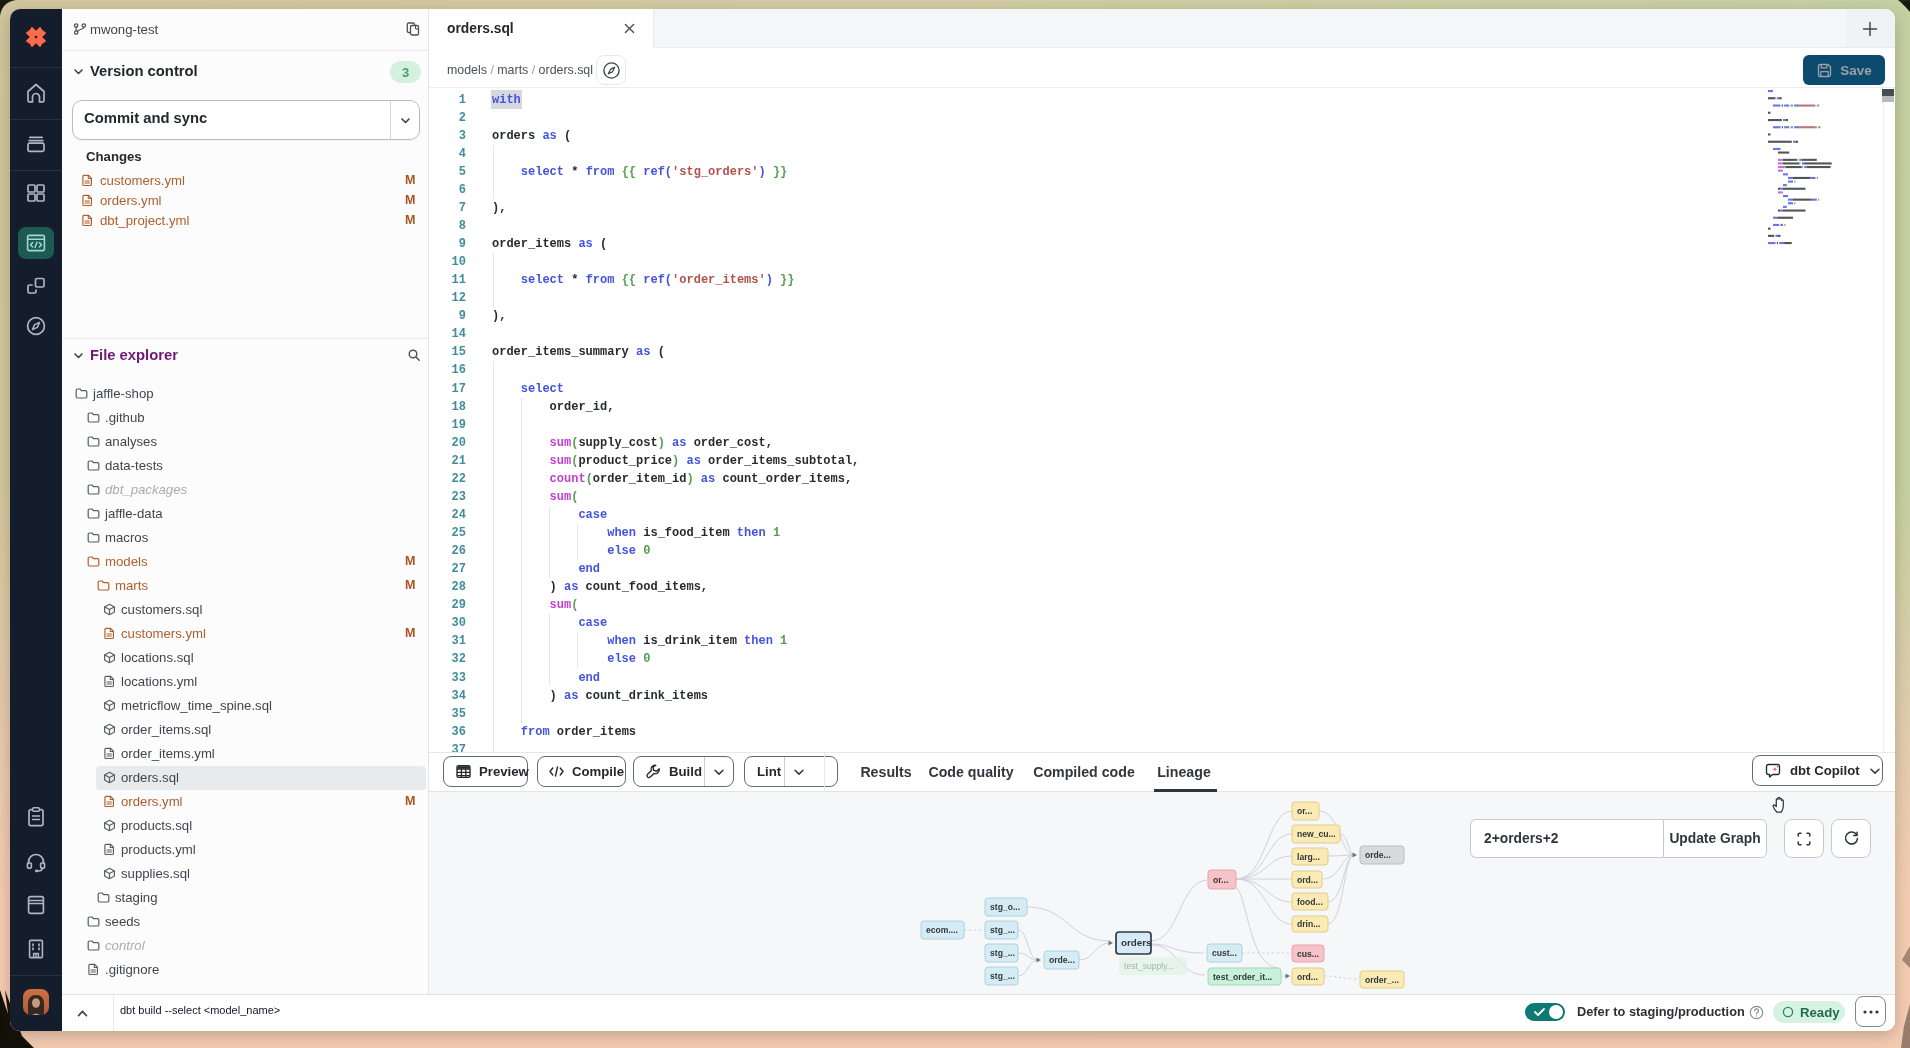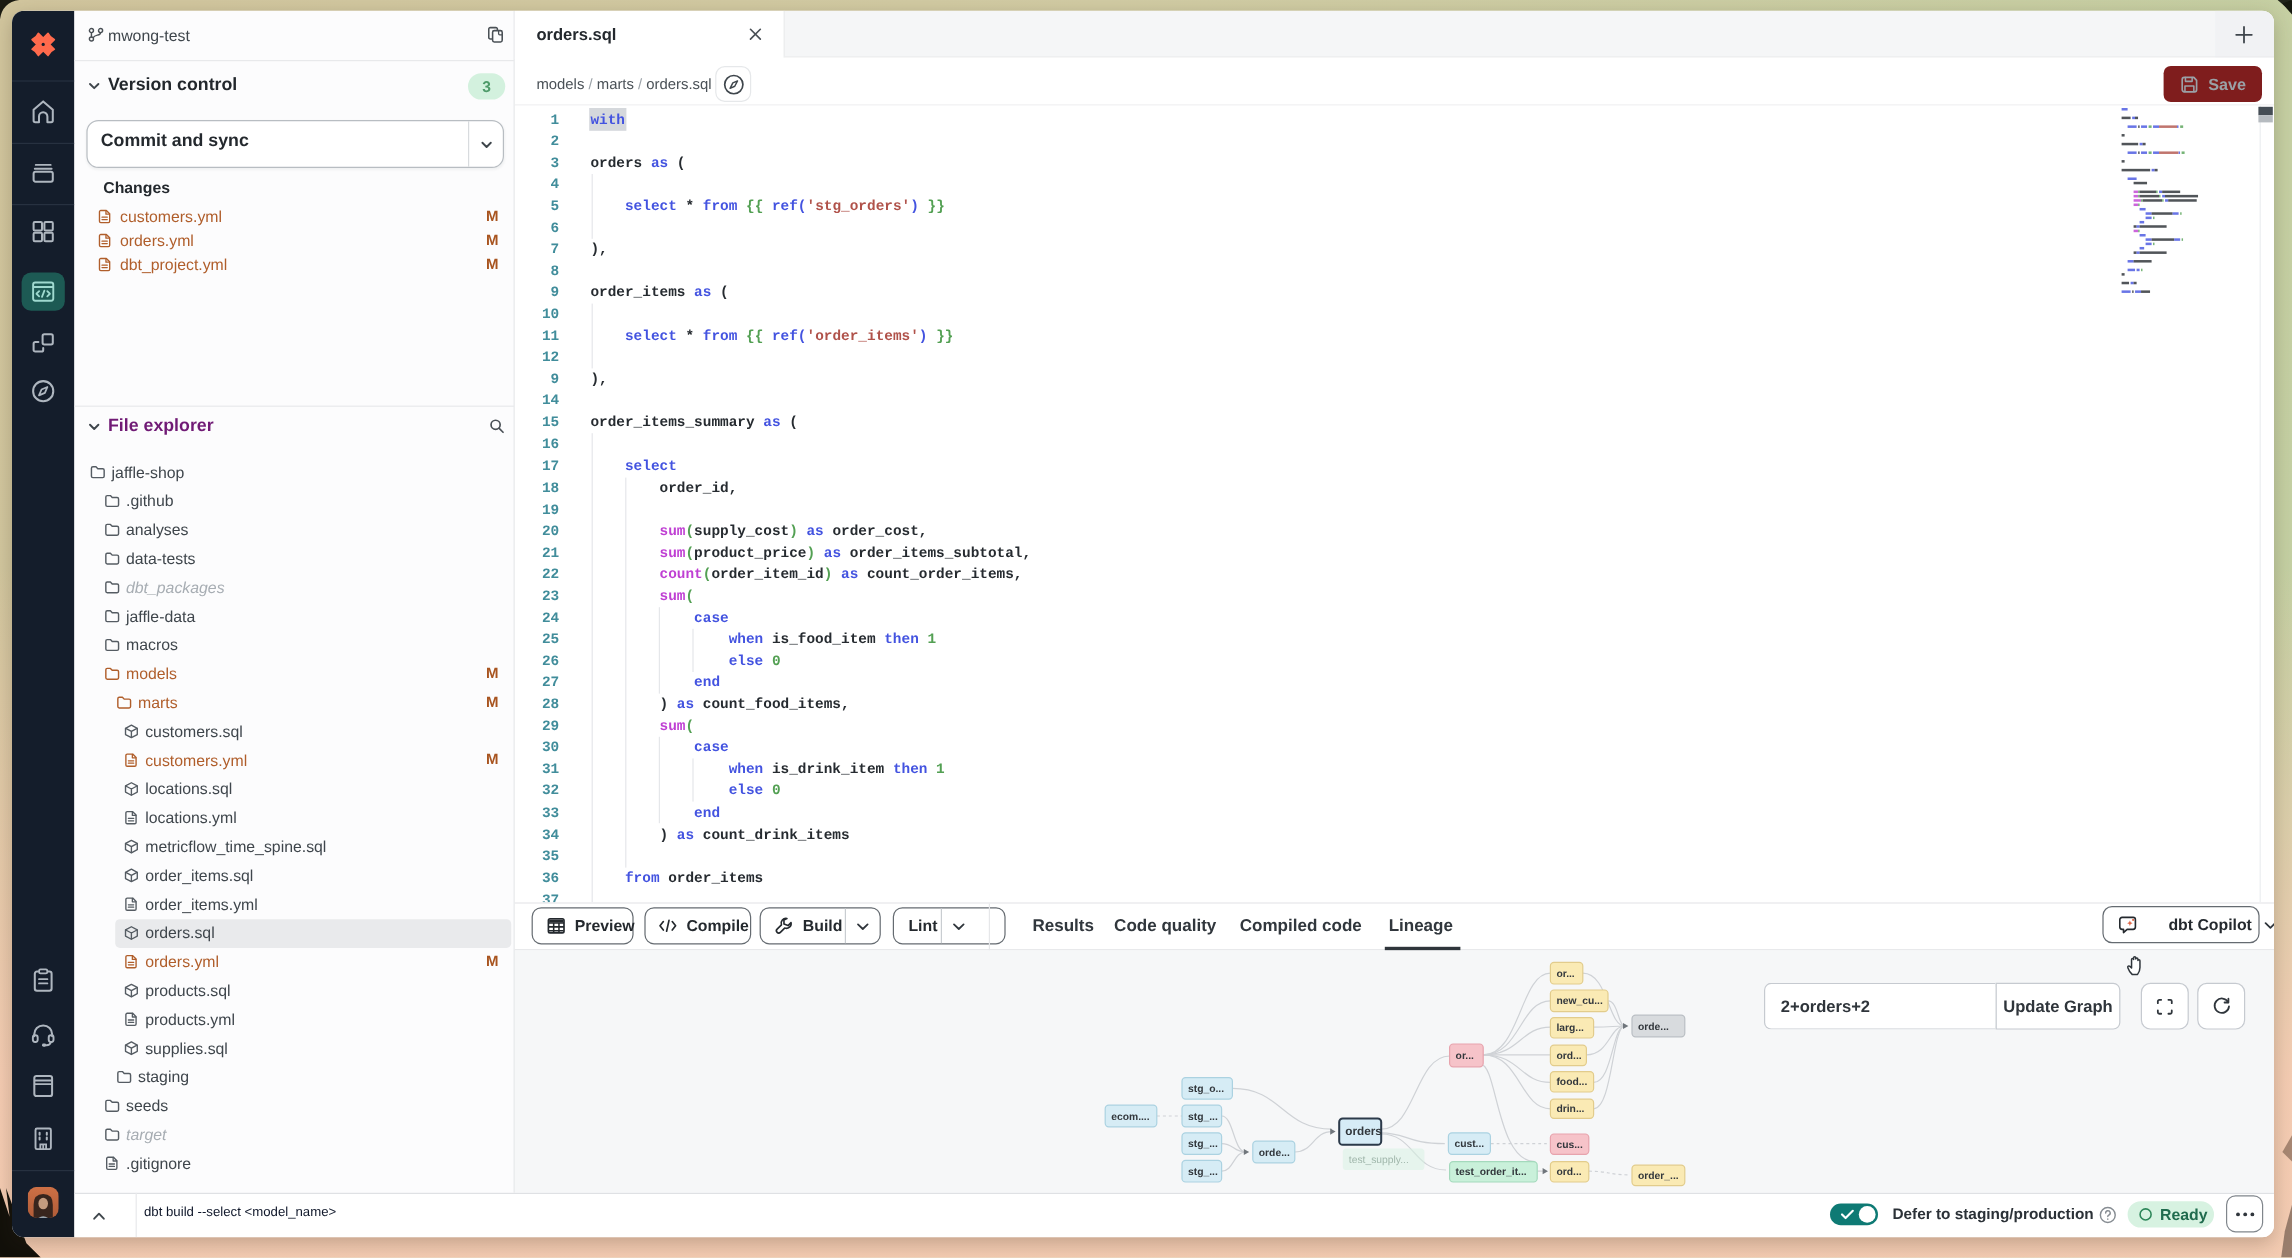--- a/index.html
+++ b/index.html
@@ -373,21 +373,21 @@
       <svg class="" width="13" height="13" viewBox="0 0 13 13" fill="none">
         <path d="M1.2 4.2 V3.2 a1.2 1.2 0 0 1 1.2 -1.2 h2.6 l1.5 1.6 h4.1 a1.2 1.2 0 0 1 1.2 1.2 v5 a1.2 1.2 0 0 1 -1.2 1.2 H2.4 a1.2 1.2 0 0 1 -1.2 -1.2 Z" stroke="#555c63" stroke-width="1.2" stroke-linecap="round" stroke-linejoin="round"></path>
       </svg>
     </div>
 <div class="lbl f13 " style="left:95px;top:905px">seeds</div>
 <div class="ic" style="left:77px;top:930px;width:13px;height:13px">
       <svg class="" width="13" height="13" viewBox="0 0 13 13" fill="none">
         <path d="M1.2 4.2 V3.2 a1.2 1.2 0 0 1 1.2 -1.2 h2.6 l1.5 1.6 h4.1 a1.2 1.2 0 0 1 1.2 1.2 v5 a1.2 1.2 0 0 1 -1.2 1.2 H2.4 a1.2 1.2 0 0 1 -1.2 -1.2 Z" stroke="#555c63" stroke-width="1.2" stroke-linecap="round" stroke-linejoin="round"></path>
       </svg>
     </div>
-<div class="lbl f13 grey-it" style="left:95px;top:929px">target</div>
+<div class="lbl f13 grey-it" style="left:95px;top:929px">control</div>
 <div class="ic" style="left:77px;top:954px;width:13px;height:13px">
       <svg class="" width="13" height="13" viewBox="0 0 13 13" fill="none">
         <path d="M3 1.4 h4.6 L10.4 4.2 V10.4 a1.1 1.1 0 0 1 -1.1 1.1 H3 a1.1 1.1 0 0 1 -1.1 -1.1 V2.5 A1.1 1.1 0 0 1 3 1.4 Z" stroke="#555c63" stroke-width="1.15" stroke-linecap="round" stroke-linejoin="round"></path>
         <path d="M7.3 1.6 V4.5 H10.2" stroke="#555c63" stroke-width="1.1" stroke-linecap="round" stroke-linejoin="round"></path>
         <path d="M4 7 h4.4 M4 9 h4.4" stroke="#555c63" stroke-width="1.05" stroke-linecap="round" stroke-linejoin="round"></path>
       </svg>
     </div>
 <div class="lbl f13 " style="left:95px;top:953px">.gitignore</div>
 <div class="tabbar"></div>
 <div class="tab"></div>
@@ -404,21 +404,21 @@
       </svg>
     </div>
 <div class="crumbs"></div>
 <div class="lbl" style="left:437px;top:54px;font-size:12.4px;color:#4a5157">models <span style="color:#9aa1a7">/</span> marts <span style="color:#9aa1a7">/</span> orders.sql</div>
 <div class="abs" style="left:586px;top:46px;width:30px;height:30px;border:1px solid #e6e8ea;border-radius:8px;display:flex;align-items:center;justify-content:center">
       <svg class="" width="19" height="19" viewBox="0 0 19 19" fill="none">
         <circle cx="9.5" cy="9.5" r="7.6" stroke="#3f464c" stroke-width="1.4"></circle>
         <path d="M12.6 6.4 L8.7 8.1 L6.4 12.6 L10.3 10.9 Z" stroke="#3f464c" stroke-width="1.2" stroke-linecap="round" stroke-linejoin="round"></path>
       </svg>
     </div>
-<div class="abs" style="left:1793px;top:46px;width:82px;height:30px;background:#7f1d1d;border-radius:6px;display:flex;align-items:center;justify-content:center;gap:7px">
+<div class="abs" style="left:1793px;top:46px;width:82px;height:30px;background:#0c4a6e;border-radius:6px;display:flex;align-items:center;justify-content:center;gap:7px">
       <span style="display:flex">
         <svg class="" width="17" height="17" viewBox="0 0 17 17" fill="none">
           <path d="M2.5 4.2 A1.7 1.7 0 0 1 4.2 2.5 h8 L14.5 5 v7.8 a1.7 1.7 0 0 1 -1.7 1.7 H4.2 a1.7 1.7 0 0 1 -1.7 -1.7 Z" stroke="#9ba1a7" stroke-width="1.4" stroke-linecap="round" stroke-linejoin="round"></path>
           <path d="M5.2 2.6 v3.2 h5.6 V2.6 M4.8 14.3 V9.6 h7.4 v4.7" stroke="#9ba1a7" stroke-width="1.3" stroke-linecap="round" stroke-linejoin="round"></path>
         </svg>
       </span>
       <span style="font-size:13.5px;font-weight:bold;color:#9aa0a6">Save</span>
     </div>
 <div class="ed">
 <div class="abs" style="left:62px;top:1.5px;width:31px;height:19px;background:#d5d8dc"></div>
@@ -635,21 +635,21 @@
 <div class="ttab" style="left:1174px;top:743px;transform:translateX(-50%)">Lineage</div>
 <div class="abs" style="left:1144px;top:780px;width:63px;height:3px;background:#2f353b"></div>
 <div class="tbtn" style="left:1742px;top:746px;width:131px;border-radius:8px">
       <span style="display:flex;margin-left:11px">
         <svg class="" width="18" height="18" viewBox="0 0 18 18" fill="none">
           <path d="M2.5 4.4 A1.9 1.9 0 0 1 4.4 2.5 h9.2 a1.9 1.9 0 0 1 1.9 1.9 v6.2 a1.9 1.9 0 0 1 -1.9 1.9 H8.6 l-3 2.6 v-2.6 H4.4 a1.9 1.9 0 0 1 -1.9 -1.9 Z" stroke="#24292e" stroke-width="1.35" stroke-linecap="round" stroke-linejoin="round"></path>
           <path d="M10.9 5 l0.7 1.6 1.6 0.7 -1.6 0.7 -0.7 1.6 -0.7 -1.6 -1.6 -0.7 1.6 -0.7 Z" fill="#e0694b"></path>
           <circle cx="13.6" cy="4.6" r="0.9" fill="#e0694b"></circle>
         </svg>
       </span>
-      <span style="margin-left:25px">dbt Copilot</span>
+      <span style="margin-left:8px">dbt Copilot</span>
       <span style="display:flex;margin-left:9px">
         <svg class="" width="12" height="12" viewBox="0 0 12 12" fill="none">
           <path d="M2 4.32 L6.0 8.16 L10 4.32" stroke="#30363c" stroke-width="1.5" stroke-linecap="round" stroke-linejoin="round"></path>
         </svg>
       </span>
     </div>
 <div class="lineage"></div>
 <div class="abs" style="left:1760px;top:784px;width:22px;height:22px"><svg class="" width="22" height="22" viewBox="0 0 22 22" fill="none">
         <path d="M6.8 19 C5.2 17.4 3.8 15.2 3.2 13.4 c-.4-1.1.8-1.9 1.7-1.1 l1.4 1.3 V6.6 c0-1.2 1.7-1.2 1.7 0 V5.2 c0-1.2 1.8-1.2 1.8 0 v1 c0-1.1 1.8-1.1 1.8 .1 V7.5 c0-1 1.7-.9 1.7 .2 v5.6 c0 2.4-.8 4.2-2 5.7 Z" fill="#fff" stroke="#30363c" stroke-width="1.25" stroke-linecap="round" stroke-linejoin="round"></path>
       </svg></div>

